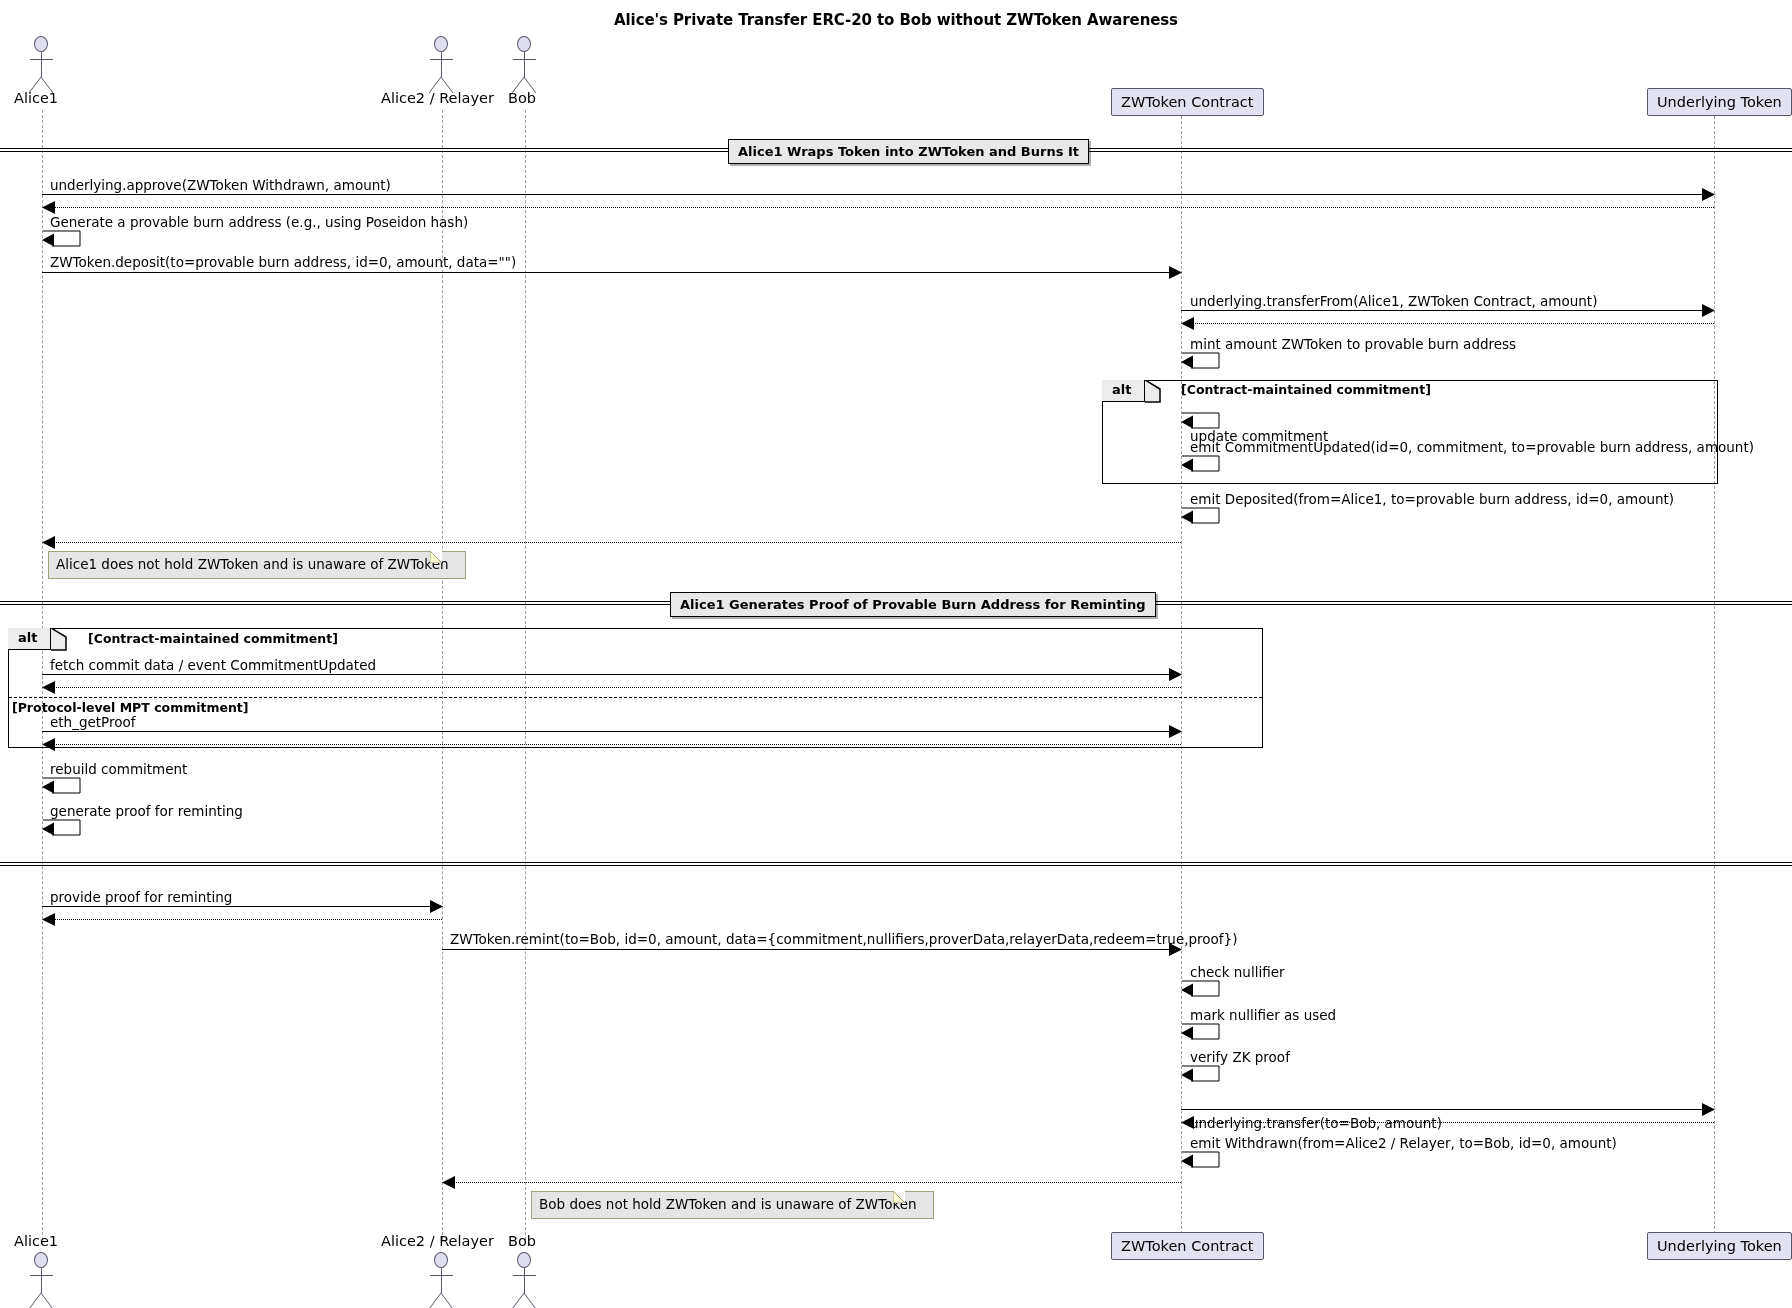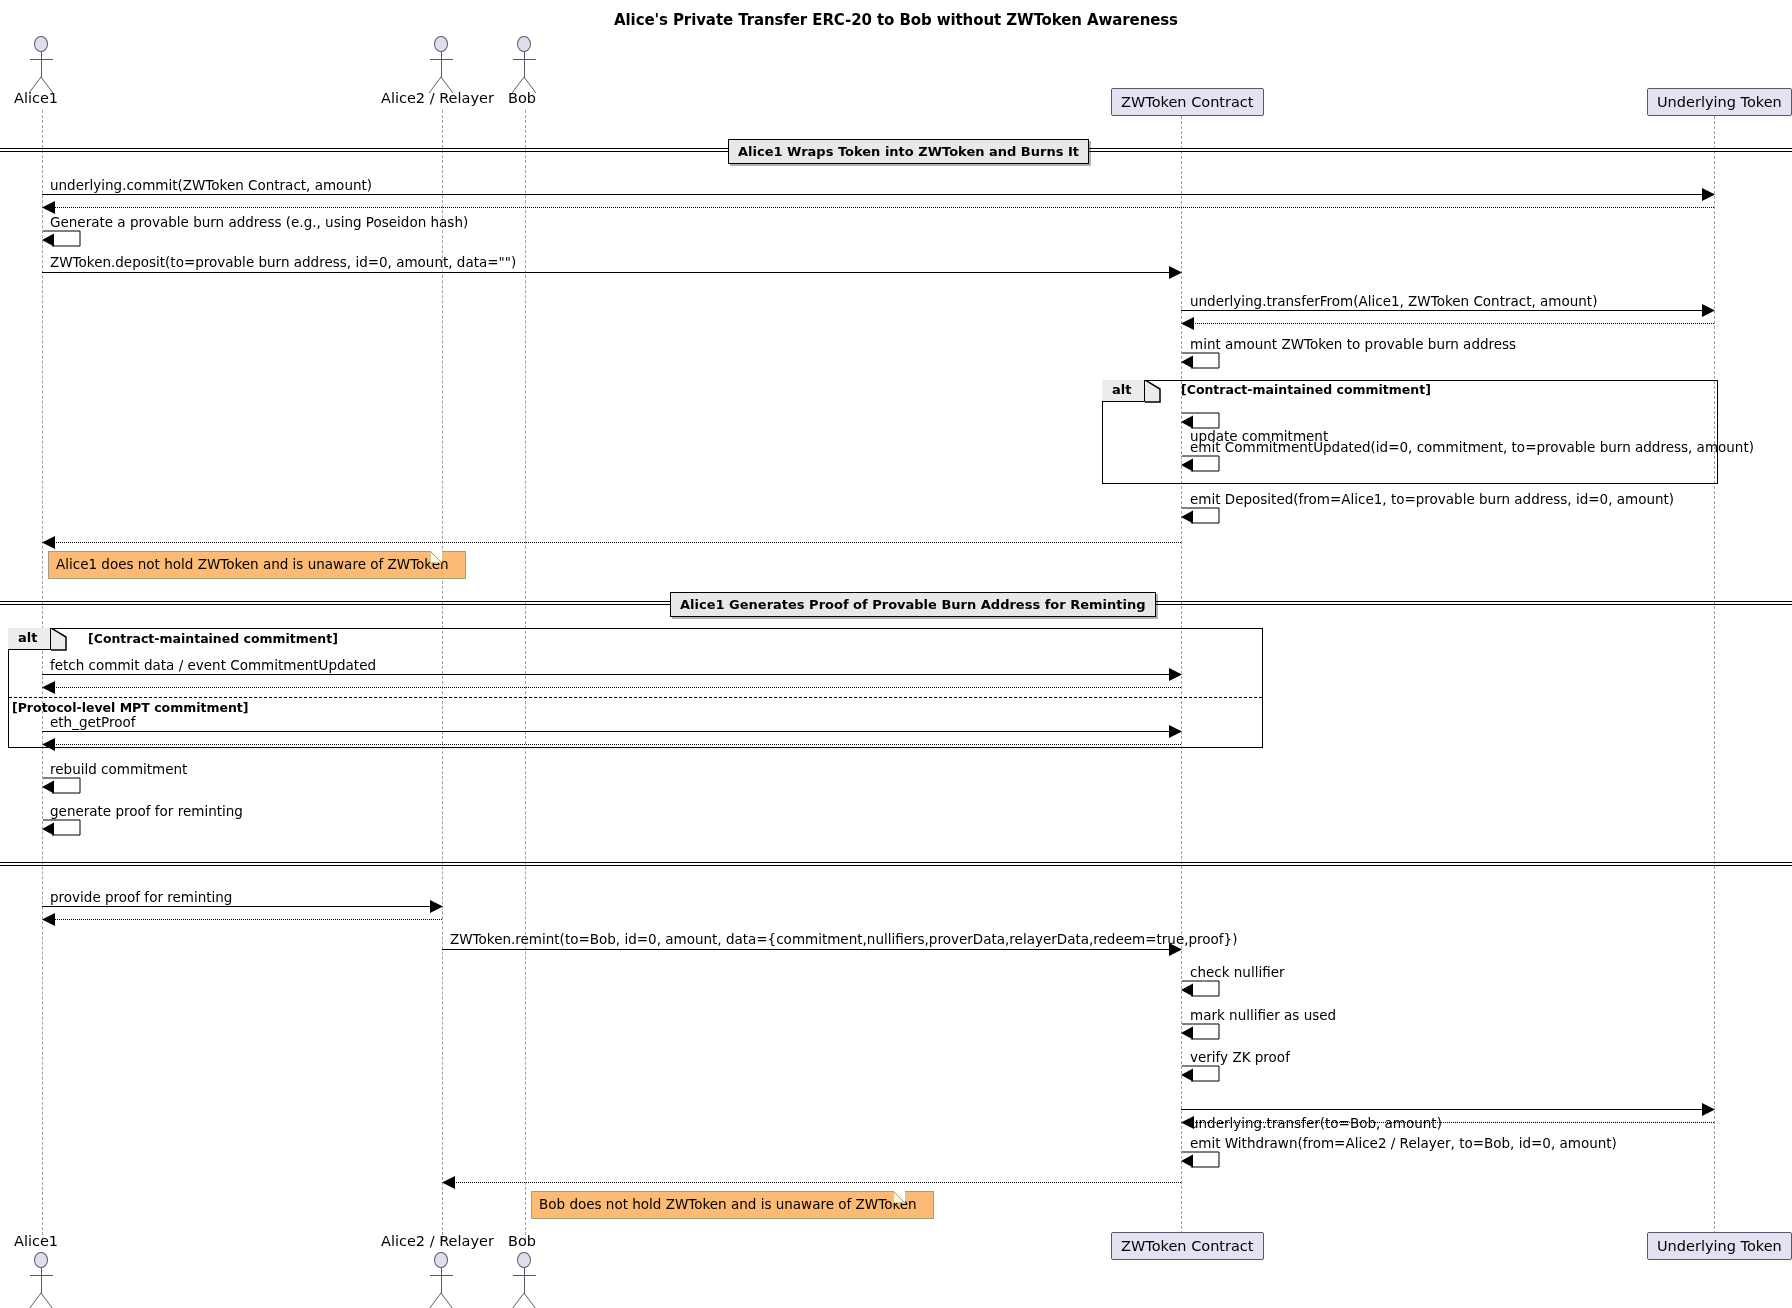--- a/index.html
+++ b/index.html
@@ -160,21 +160,21 @@
   }
   .alt-else-line {
     position: absolute;
     height: 0;
     border-top: 1.5px dashed #000;
   }
 
   
   .note-box {
     position: absolute;
-    background: #fdba74;
+    background: #e5e5e5;
     border: 1px solid #a0a07a;
     font-size: 13.5px;
     color: #000;
     padding: 4px 16px 4px 7px;
     white-space: nowrap;
     box-sizing: border-box;
     line-height: 17px;
   }
   .note-fold-line { position: absolute; }
   .note-fold-line svg { display: block; }
@@ -231,21 +231,21 @@
   </div>
   <div class="actor-label" style="left:508px; top:90px;">Bob</div>
 
   <div class="participant-box" style="left:1111px; top:88px;">ZWToken Contract</div>
 
   <div class="participant-box" style="left:1647px; top:88px;">Underlying Token</div>
 
   <div class="divider-rule" style="top:148px;"></div>
   <div class="divider-label" style="left:728px; top:139px;">Alice1 Wraps Token into ZWToken and Burns It</div>
 
-  <div class="msg-label" style="left:50px; top:178px;">underlying.commit(ZWToken Contract, amount)</div>
+  <div class="msg-label" style="left:50px; top:178px;">underlying.approve(ZWToken Withdrawn, amount)</div>
   <div class="msg-line-solid" style="left:42px; top:194px; width:1664px;"></div>
   <div class="arrow-r" style="left:1702px; top:188px;">
     <svg width="13" height="13">
         <polygon points="0,0 13,6.5 0,13" fill="#000"></polygon>
       </svg>
   </div>
 
   <div class="msg-line-dotted" style="left:44px; top:207px; width:1670px;"></div>
   <div class="arrow-l" style="left:42px; top:201px;">
     <svg width="13" height="13">

